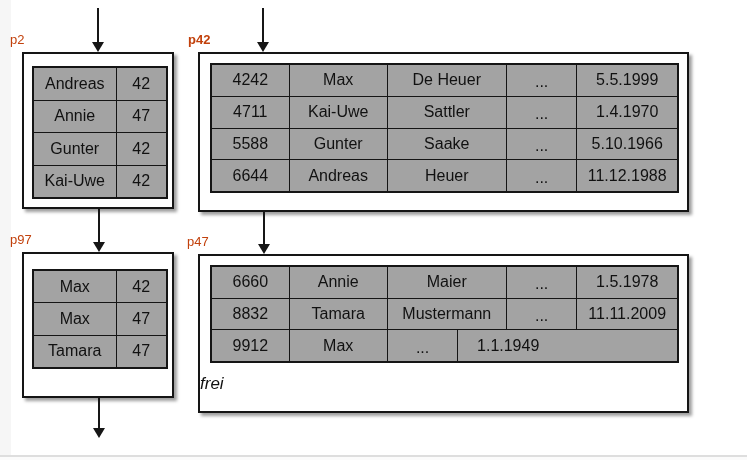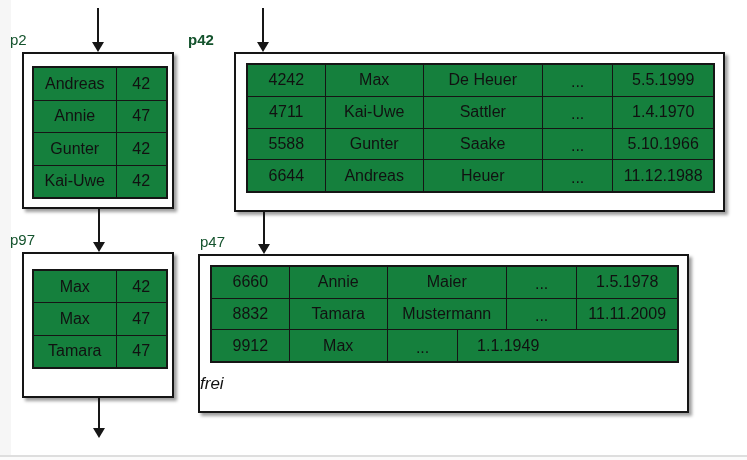--- a/index.html
+++ b/index.html
@@ -4,28 +4,28 @@
 <style>
   html,body{margin:0;padding:0;background:#fff;}
   .canvas{
     position:relative;width:747px;height:460px;background:#ffffff;
     font-family:"Liberation Sans", sans-serif;color:#111;overflow:hidden;
   }
   .left-strip{position:absolute;left:0;top:0;width:11px;height:460px;background:#f6f6f6;}
   .bottom-rule{position:absolute;left:0;top:455px;width:747px;height:2px;background:#dedede;}
   .bottom-below{position:absolute;left:0;top:457px;width:747px;height:3px;background:#fbfbfb;}
 
-  .page-label{position:absolute;font-size:15px;line-height:18px;color:#14532d;}
+  .page-label{position:absolute;font-size:13px;line-height:18px;color:#c2410c;}
   .pbox{
     position:absolute;background:#fff;border:2px solid #151515;box-sizing:border-box;
     box-shadow:3px 3px 3px rgba(0,0,0,0.38);
   }
   .tbl{
     position:absolute;border:2px solid #151515;box-sizing:border-box;
-    display:flex;flex-direction:column;background:#15803d;
+    display:flex;flex-direction:column;background:#a3a3a3;
   }
   .trow{display:flex;flex:1;border-bottom:1.5px solid #151515;}
   .trow:last-child{border-bottom:none;}
   .tc{
     display:flex;align-items:center;justify-content:center;
     border-right:1.5px solid #151515;font-size:16px;color:#111;
     box-sizing:border-box;white-space:nowrap;overflow:hidden;
   }
   .tc:last-child{border-right:none;}
   
@@ -80,21 +80,21 @@
         <div class="tc c-page">42</div>
       </div>
       <div class="trow">
         <div class="tc c-key">Kai-Uwe</div>
         <div class="tc c-page">42</div>
       </div>
     </div>
   </div>
 
   <div class="page-label" style="left:188px;top:31px;font-weight:bold;">p42</div>
-  <div class="pbox" style="left:198px;top:52px;width:491px;height:160px;margin-left:36px;">
+  <div class="pbox" style="left:198px;top:52px;width:491px;height:160px;">
     <div class="tbl" style="left:10px;top:9px;width:469px;height:130px;">
       <div class="trow">
         <div class="tc c1">4242</div>
         <div class="tc c2">Max</div>
         <div class="tc c3">De Heuer</div>
         <div class="tc c4">...</div>
         <div class="tc c5">5.5.1999</div>
       </div>
       <div class="trow">
         <div class="tc c1">4711</div>
@@ -140,21 +140,21 @@
         <div class="tc c-key">Max</div>
         <div class="tc c-page">47</div>
       </div>
       <div class="trow">
         <div class="tc c-key">Tamara</div>
         <div class="tc c-page">47</div>
       </div>
     </div>
   </div>
 
-  <div class="page-label" style="left:200px;top:233px;">p47</div>
+  <div class="page-label" style="left:187px;top:233px;">p47</div>
   <div class="pbox" style="left:198px;top:254px;width:491px;height:159px;">
     <div class="tbl" style="left:10px;top:9px;width:469px;height:98px;">
       <div class="trow">
         <div class="tc c1">6660</div>
         <div class="tc c2">Annie</div>
         <div class="tc c3">Maier</div>
         <div class="tc c4">...</div>
         <div class="tc c5">1.5.1978</div>
       </div>
       <div class="trow">

